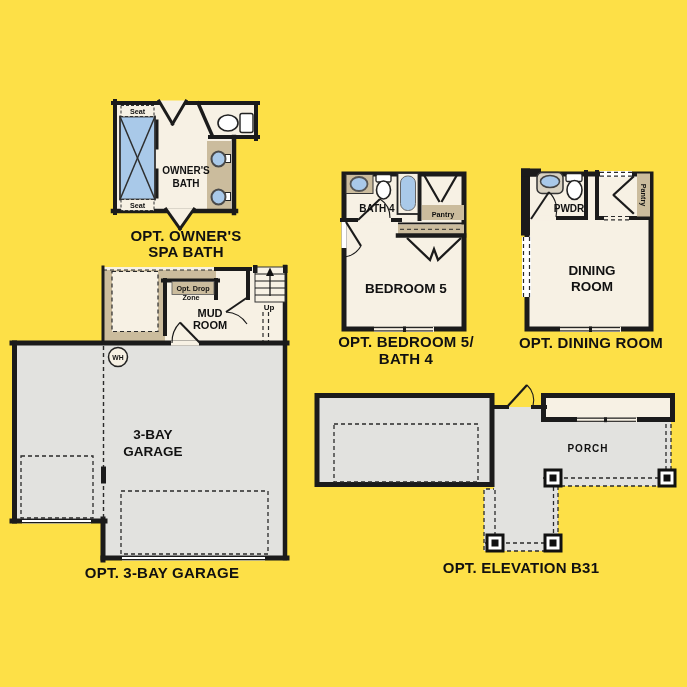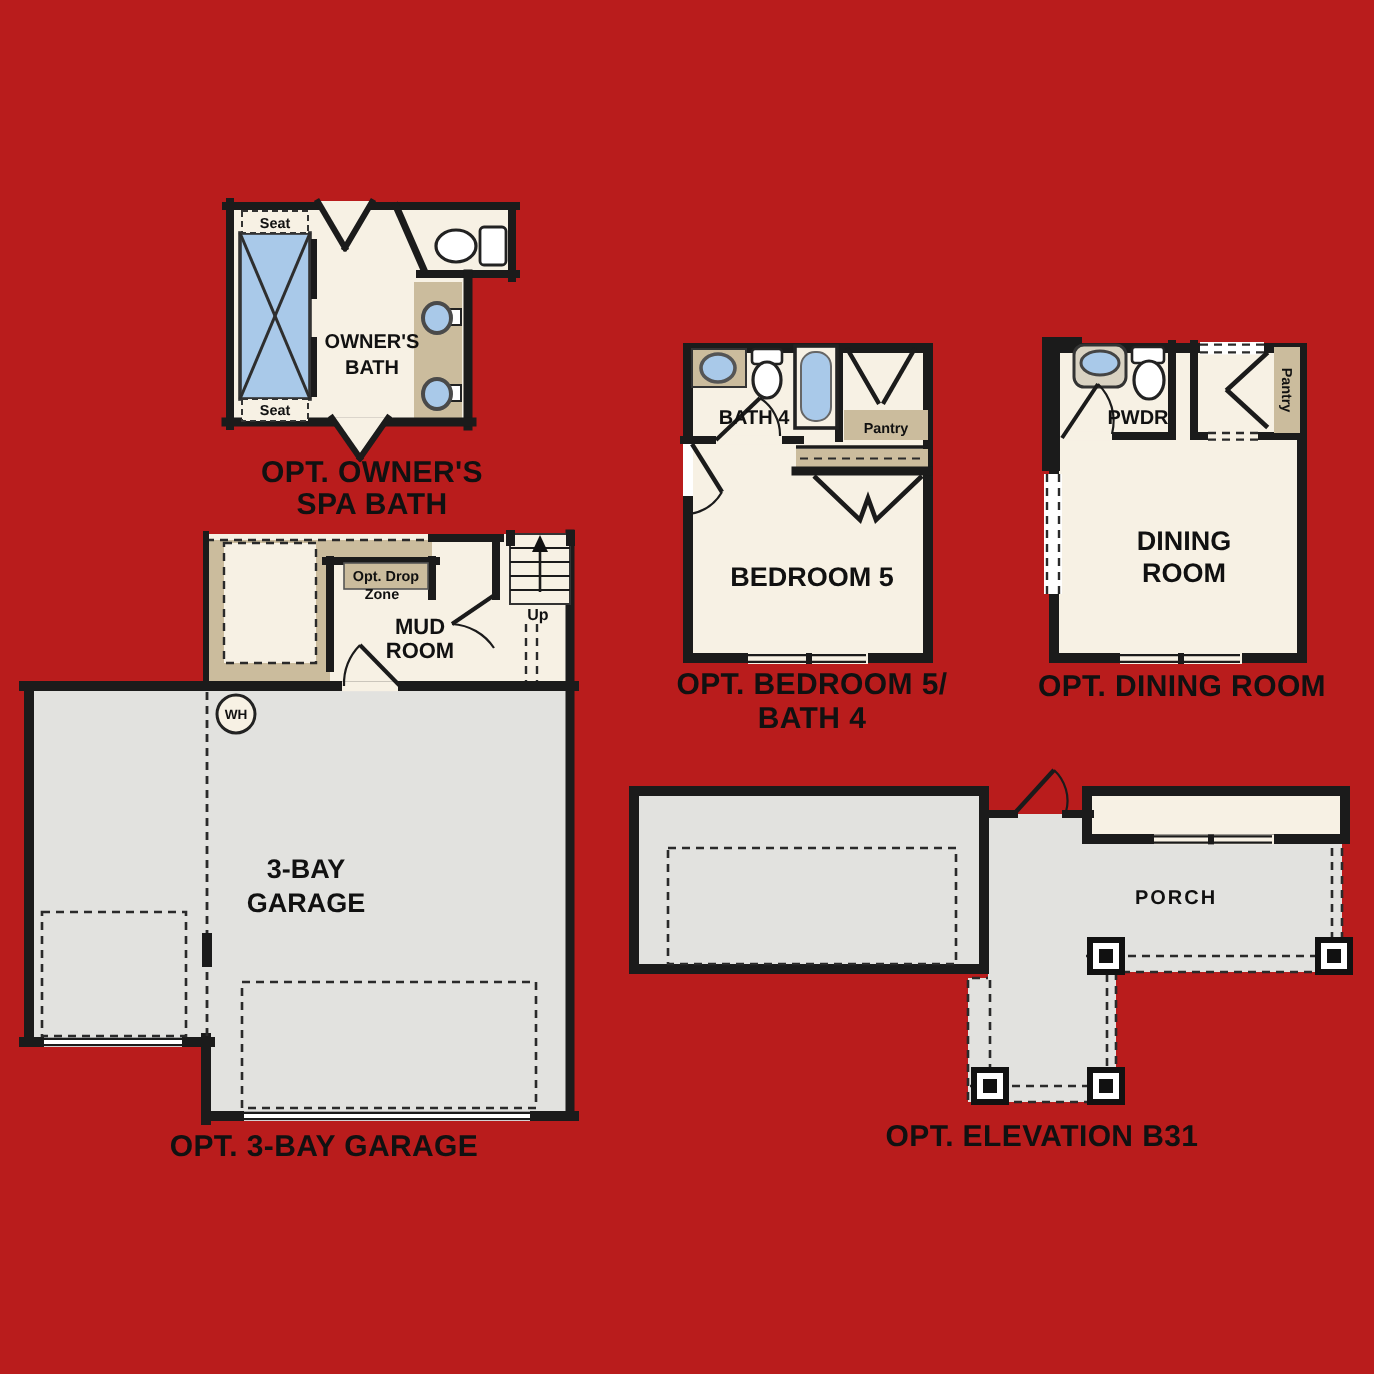--- a/index.html
+++ b/index.html
@@ -1,16 +1,16 @@
 <!DOCTYPE html>
 <html><head>
 <meta charset="utf-8">
 <style>
   html,body{margin:0;padding:0;background:#ffffff;}
-  .canvas{position:relative;width:687px;height:687px;background:#b91c1c;overflow:hidden;
+  .canvas{position:relative;width:687px;height:687px;background:#fde047;overflow:hidden;
           font-family:"Liberation Sans", sans-serif;}
   svg{position:absolute;left:0;top:0;}
   text{fill:#111111;font-family:"Liberation Sans", sans-serif;font-weight:700;}
   .t-section{font-size:15px;letter-spacing:.2px;}
   .t-room{font-size:13.5px;}
   .t-room-sm{font-size:10px;}
   .t-tiny{font-size:7.2px;font-weight:700;}
   .t-tiny2{font-size:8px;}
   .t-mud{font-size:11px;}
   .t-wh{font-size:6.8px;}

